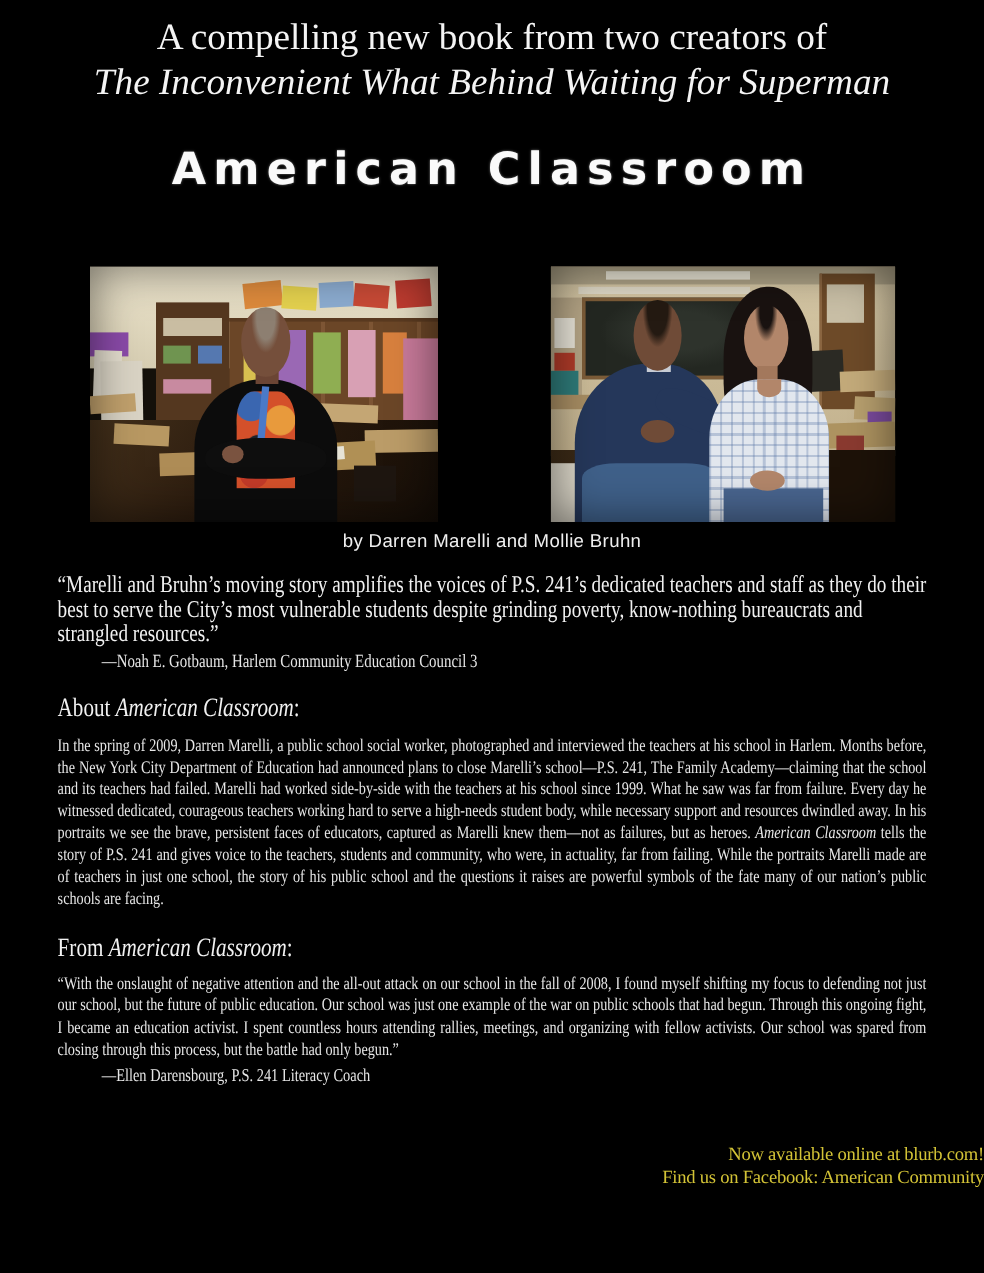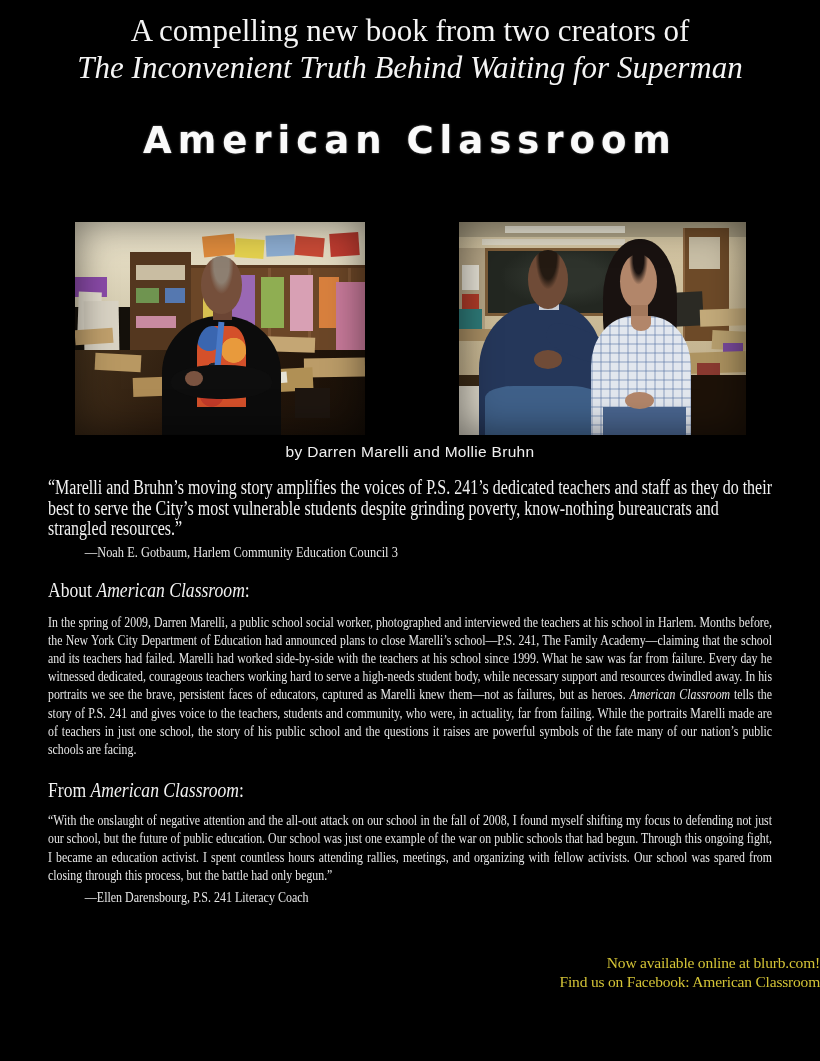--- a/index.html
+++ b/index.html
@@ -52,21 +52,21 @@
   .footer { position:absolute; top:953px; left:0; width:100%; text-align:center; }
   .footer-line { font-size:15.5px; line-height:19.2px; letter-spacing:-.2px; color:#d3c336;text-align:right; }
 </style>
 </head>
 <body>
 
 <div class="page">
 
   <div class="header">
     <div class="header-line1">A compelling new book from two creators of</div>
-    <div class="header-line2">The Inconvenient Truth Behind Waiting for Superman</div>
+    <div class="header-line2">The Inconvenient What Behind Waiting for Superman</div>
   </div>
 
   <div class="title-block">
     <div class="title-main">American Classroom</div>
   </div>
 
   <div class="photo photo-left">
     <div class="ph" style="left:0;top:0;width:100%;height:40%;background:linear-gradient(180deg,#ece4cc,#d6cdb2);"></div>
     <div class="ph" style="left:44%;top:6%;width:11%;height:10%;background:#dd8a3c;transform:rotate(-6deg);"></div>
     <div class="ph" style="left:55%;top:8%;width:10%;height:9%;background:#e4d14e;transform:rotate(4deg);"></div>
@@ -158,16 +158,16 @@
     <div class="body-para"><span>In the spring of 2009, Darren Marelli, a public school social worker, photographed and interviewed the teachers at his school in Harlem. Months before, the New York City Department of Education had announced plans to close Marelli’s school—P.S. 241, The Family Academy—claiming that the school and its teachers had failed. Marelli had worked side-by-side with the teachers at his school since 1999. What he saw was far from failure. Every day he witnessed dedicated, courageous teachers working hard to serve a high-needs student body, while necessary support and resources dwindled away. In his portraits we see the brave, persistent faces of educators, captured as Marelli knew them—not as failures, but as heroes. </span><span class="it">American Classroom</span><span> tells the story of P.S. 241 and gives voice to the teachers, students and community, who were, in actuality, far from failing. While the portraits Marelli made are of teachers in just one school, the story of his public school and the questions it raises are powerful symbols of the fate many of our nation’s public schools are facing.</span></div>
 
     <div class="section-heading from-heading"><span>From </span><span class="it">American Classroom</span><span>:</span></div>
 
     <div class="excerpt-quote">“With the onslaught of negative attention and the all-out attack on our school in the fall of 2008, I found myself shifting my focus to defending not just our school, but the future of public education. Our school was just one example of the war on public schools that had begun. Through this ongoing fight, I became an education activist. I spent countless hours attending rallies, meetings, and organizing with fellow activists.  Our school was spared from closing through this process, but the battle had only begun.”</div>
     <div class="attr2">—Ellen Darensbourg, P.S. 241 Literacy Coach</div>
   </div>
 
   <div class="footer">
     <div class="footer-line">Now available online at blurb.com!</div>
-    <div class="footer-line">Find us on Facebook: American Classroom</div>
+    <div class="footer-line">Find us on Facebook: American Community</div>
   </div>
 
 </div>
 
 </body></html>

